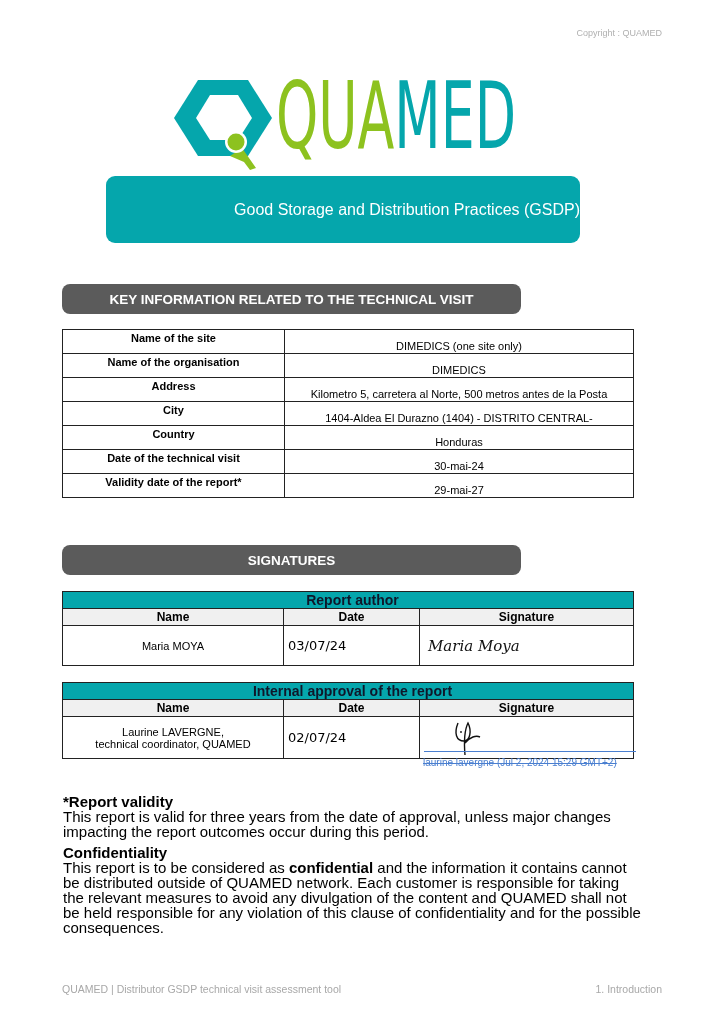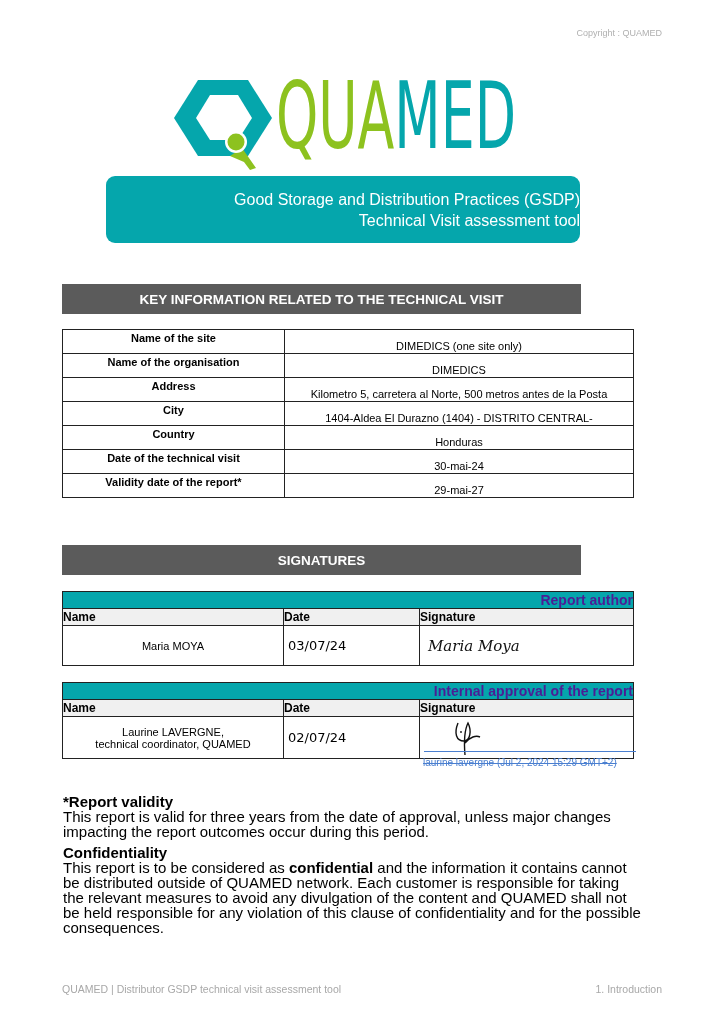--- a/index.html
+++ b/index.html
@@ -4,32 +4,32 @@
 <style>
   html, body { margin: 0; padding: 0; background: #ffffff; }
   body { width: 724px; height: 1024px; position: relative; overflow: hidden;
          font-family: "Liberation Sans", "DejaVu Sans", sans-serif; color: #000; }
   .abs { position: absolute; }
   .copyright { top: 28px; right: 62px; font-size: 9px; color: #b0b0b0; }
   .logo { left: 172px; top: 64px; width: 350px; height: 110px; }
   .banner { left: 106px; top: 176px; width: 474px; height: 67px; background: #05a6ac;
             border-radius: 9px; color: #ffffff; text-align: right; font-size: 16px;
             line-height: 21px; display: flex; flex-direction: column; justify-content: center; }
-  .section-bar { left: 62px; width: 519px; height: 30px; background: #5b5b5b; color: #fff;
-                 font-weight: bold; font-size: 13.5px; display: flex; align-items: center; justify-content: center; }
+  .section-bar { left: 62px; width: 459px; height: 30px; background: #5b5b5b; color: #fff;
+                 font-weight: bold; font-size: 13.5px; display: flex; align-items: center; justify-content: center; border-radius: 8px; }
   table { border-collapse: collapse; }
   .kinfo { left: 62px; top: 329px; width: 572px; font-size: 11px; }
   .kinfo td { border: 1px solid #222; height: 21px; padding: 0; }
   .kinfo td.k { width: 221px; font-weight: bold; text-align: center; vertical-align: top; padding-top: 2px; }
   .kinfo td.v { text-align: center; vertical-align: bottom; padding-bottom: 1px; }
   .sig { left: 62px; width: 572px; font-size: 11.5px; }
   .sig td { border: 1px solid #222; padding: 0; }
-  .sig .cap { background: #05a6ac; color: #4c1d95; font-weight: bold; font-size: 14px;
-              text-align: right; padding-left: 9px; height: 16px; line-height: 16px; }
-  .sig .hd { background: #f0f0f0; font-weight: bold; height: 16px; font-size: 12px; }
+  .sig .cap { background: #05a6ac; color: #0f172a; font-weight: bold; font-size: 14px;
+              text-align: center; padding-left: 9px; height: 16px; line-height: 16px; }
+  .sig .hd { background: #f0f0f0; font-weight: bold; text-align: center; height: 16px; font-size: 12px; }
   .sig .c1 { width: 220px; } .sig .c2 { width: 135px; }
   .sig .nm { text-align: center; font-size: 11px; }
   .sig .dt { font-size: 13px; padding-left: 4px; font-family: "DejaVu Sans", sans-serif; }
   .sig .sg { position: relative; }
   .handsig { font-family: "DejaVu Serif", serif; font-style: italic; font-size: 15px; color: #111; padding-left: 8px; }
   .esig-line { position: absolute; left: 4px; right: -3px; bottom: 6px; height: 1px; background: #4a7fd0; }
   .esig-text { position: absolute; left: 3px; bottom: -10px; font-size: 10px; color: #4a7fd0;
                text-decoration: line-through; white-space: nowrap; }
   .notes { left: 63px; top: 794px; width: 580px; font-size: 15px; line-height: 15px; }
   .notes .h { font-weight: bold; }
@@ -52,21 +52,20 @@
       <circle cx="64" cy="78" r="8.5" fill="#8dc21f"></circle>
     </g>
     <text x="104" y="84" font-family="DejaVu Sans, sans-serif" font-size="92" textLength="240" lengthAdjust="spacingAndGlyphs" font-weight="normal" style="letter-spacing:0">
       <tspan fill="#8dc21f">QUA</tspan><tspan fill="#05a6ac">MED</tspan>
     </text>
   </svg>
 </div>
 
 <div class="abs banner">
   <div>Good Storage and Distribution Practices (GSDP)</div>
-  <div>Technical Visit assessment tool</div>
 </div>
 
 <div class="abs section-bar" style="top:284px;">KEY INFORMATION RELATED TO THE TECHNICAL VISIT</div>
 
 <table class="abs kinfo">
   <tbody>
     <tr>
         <td class="k">Name of the site</td>
         <td class="v">DIMEDICS (one site only)</td>
       </tr>

